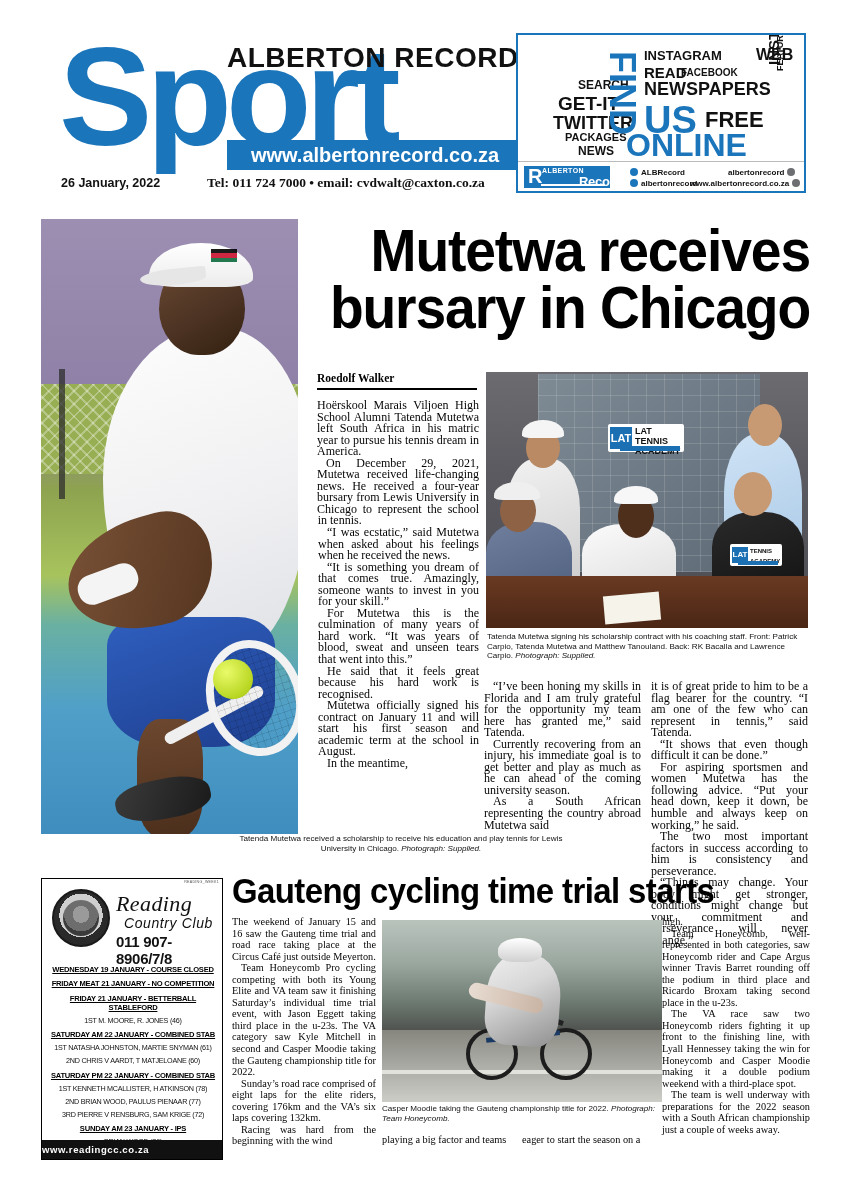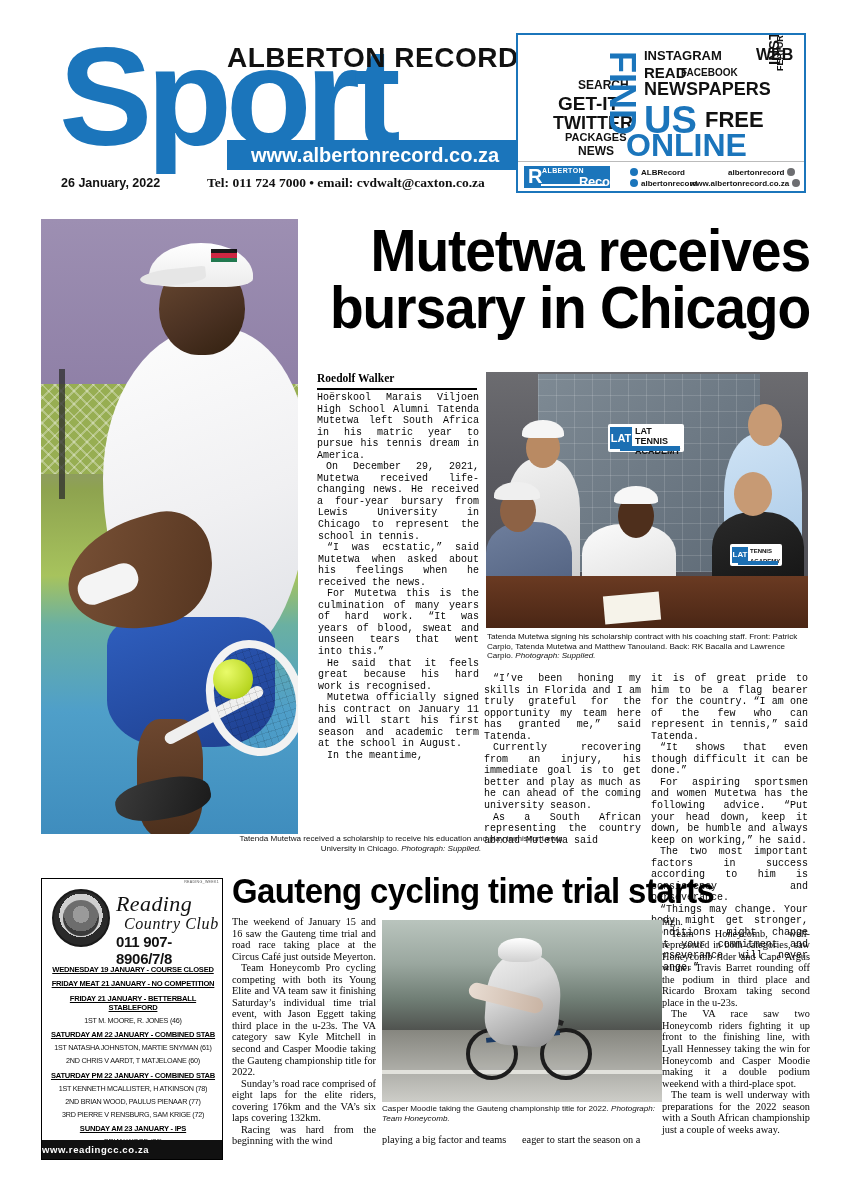--- a/index.html
+++ b/index.html
@@ -137,23 +137,23 @@
 
   
   .byline {
     position:absolute; left:317px; top:372px; width:160px;
     font-family:"Liberation Serif", serif;
     font-weight:bold; font-size:11.5px; color:#000;
   }
   .byline-rule { position:absolute; left:317px; top:388px; width:160px; height:1.6px; background:#000; }
 
   
-  .col { position:absolute; font-family:Liberation Mono, monospace;
-         font-size:10px; line-height:11.55px; color:#050505;
-         text-align:justify; }
+  .col { position:absolute; font-family:Liberation Serif, serif;
+         font-size:12px; line-height:11.55px; color:#050505;
+         text-align:justify;margin-top:8px; }
   .col p { margin:0; text-indent:9px; }
   .col p.first { text-indent:0; }
 
   
   .col1 { left:317px; top:392px; width:162px; height:436px; }
   .col1 .wrapshape {
     float:left; width:1px; height:410px;
     shape-outside:polygon(0px 0px, 0px 120px, 2px 140px, 30px 200px, 64px 250px,
                           96px 300px, 120px 340px, 128px 380px, 120px 410px, 0px 410px);
   }
@@ -218,22 +218,22 @@
   .rc-crest {
     position:absolute; left:10px; top:10px; width:58px; height:58px; border-radius:50%;
     background:radial-gradient(circle at 50% 45%, #f2f2f2 0 38%, #cfcfcf 38% 54%, #2a2a2a 54% 100%);
     border:2px solid #1a1a1a;
   }
   .rc-crest:after{ content:""; position:absolute; left:9px; top:9px; right:9px; bottom:9px;
     border-radius:50%; background:
       radial-gradient(circle at 50% 40%, #9a9a9a 0 30%, #6d6d6d 30% 60%, #3b3b3b 60% 100%);}
   .rc-name1 { position:absolute; left:74px; top:12px; font-family:"Liberation Serif", serif;
     font-style:italic; font-size:22px; color:#111; letter-spacing:0.4px;}
-  .rc-name2 { position:absolute; left:82px; top:36px; font-family:Liberation Serif, serif;
-    font-style:italic; font-size:16px; color:#111; letter-spacing:0.6px;}
+  .rc-name2 { position:absolute; left:82px; top:36px; font-family:Liberation Sans, sans-serif;
+    font-style:italic; font-size:14px; color:#111; letter-spacing:0.6px;}
   .rc-phone { position:absolute; left:74px; top:54px; font-size:15px; font-weight:bold; color:#111;
     letter-spacing:-0.3px;}
   .rc-list { position:absolute; left:4px; top:80px; width:174px; text-align:center; }
   .rc-h { font-size:7.6px; font-weight:bold; text-decoration:underline; color:#000;
     margin:5.5px 0 0 0; letter-spacing:-0.25px; }
   .rc-r { font-size:7.2px; color:#111; margin:4px 0 0 0; letter-spacing:-0.25px; }
   .rc-web { position:absolute; left:0; bottom:0; width:100%; height:19px; background:#111;
     color:#fff; font-size:9.5px; font-weight:bold; line-height:19px; text-align:left;
     letter-spacing:0.6px;}
 
@@ -341,20 +341,21 @@
   <div class="headline-1">Mutetwa receives bursary in Chicago</div>
 
   <div class="byline">Roedolf Walker</div>
   <div class="byline-rule"></div>
 
   <div class="col col1">
     <div class="wrapshape"></div>
     <p class="first">Hoërskool Marais Viljoen High School Alumni Tatenda Mutetwa left South Africa in his matric year to pursue his tennis dream in America.</p>
     <p>On December 29, 2021, Mutetwa received life-changing news. He received a four-year bursary from Lewis University in Chicago to represent the school in tennis.</p>
     <p>“I was ecstatic,” said Mutetwa when asked about his feelings when he received the news.</p>
+    <p>“It is something you dream of that comes true. Amazingly, someone wants to invest in you for your skill.”</p>
     <p>For Mutetwa this is the culmination of many years of hard work. “It was years of blood, sweat and unseen tears that went into this.”</p>
     <p>He said that it feels great because his hard work is recognised.</p>
     <p>Mutetwa officially signed his contract on January 11 and will start his first season and academic term at the school in August.</p>
     <p>In the meantime,</p>
   </div>
 
   <div class="photo-group">
     <div class="pg-collage"></div>
     <div class="pg-lat">
       <span class="lat-box">LAT</span>

